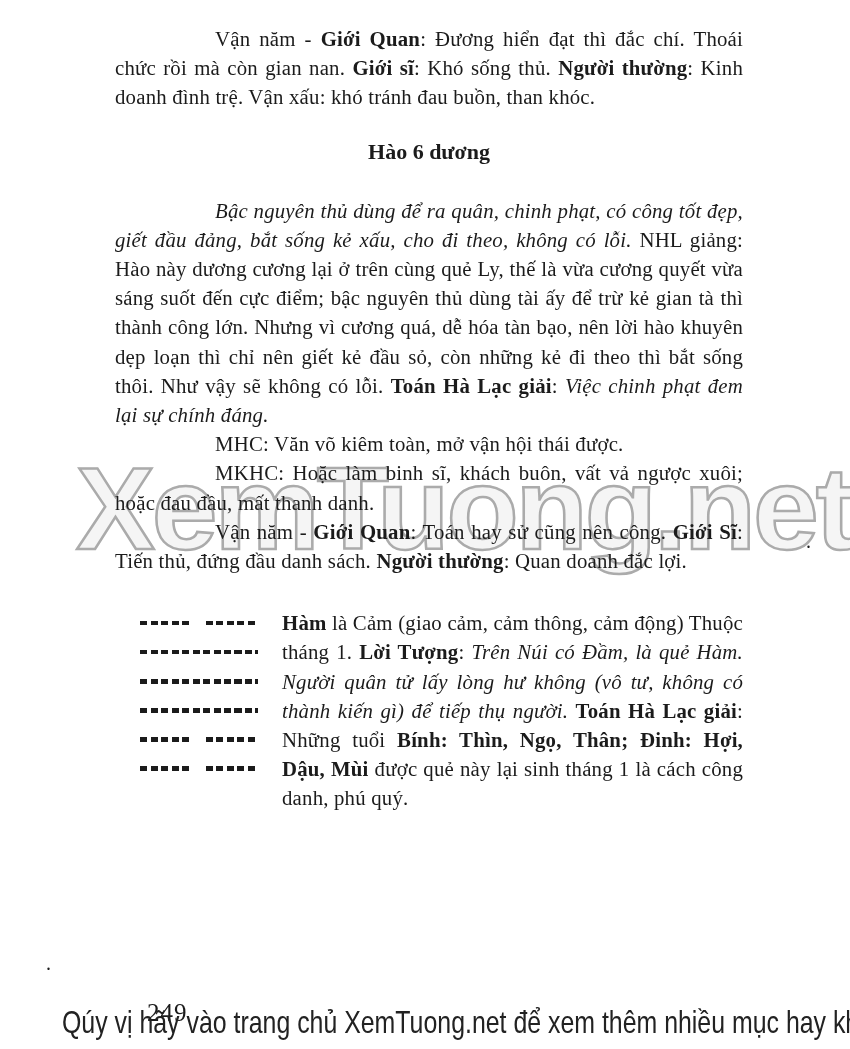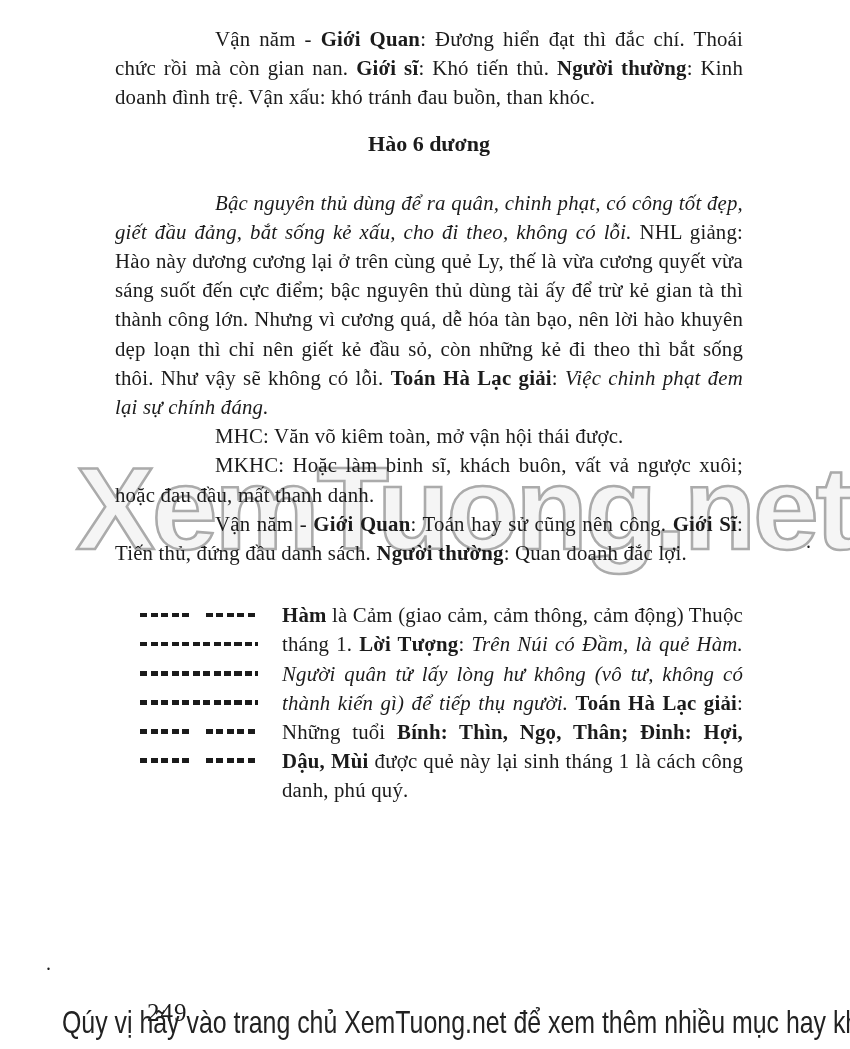--- a/index.html
+++ b/index.html
@@ -31,21 +31,21 @@
     text-align:justify;
     letter-spacing:0.2px;
   }
   p.indent{text-indent:100px;}
   .b{font-weight:bold;}
   .i{font-style:italic;}
   h2{margin:0;font-weight:bold;}
   .h-hao6{
     font-size:22px;
     text-align:center;
-    margin:19px 0 31px 0;
+    margin:27px 0 31px 0;
   }
   .h-section{
     font-size:25px;
     font-weight:600;
     text-align:center;
     letter-spacing:1.5px;
     margin:25px 0 0 0;
   }
   .hexagram{
     display:flex;
@@ -121,21 +121,21 @@
 </style>
 </head>
 <body>
 
 <div class="page">
 
   <div class="watermark">XemTuong.net</div>
 
   <div class="content">
 
-    <p class="body indent"><span class="">Vận năm - </span><span class="b">Giới Quan</span><span class="">: Đương hiển đạt thì đắc chí. Thoái chức rồi mà còn gian nan. </span><span class="b">Giới sĩ</span><span class="">: Khó tiến thủ. </span><span class="b">Người thường</span><span class="">: Kinh doanh đình trệ. Vận xấu: khó tránh đau buồn, than khóc.</span></p>
+    <p class="body indent"><span class="">Vận năm - </span><span class="b">Giới Quan</span><span class="">: Đương hiển đạt thì đắc chí. Thoái chức rồi mà còn gian nan. </span><span class="b">Giới sĩ</span><span class="">: Khó sống thủ. </span><span class="b">Người thường</span><span class="">: Kinh doanh đình trệ. Vận xấu: khó tránh đau buồn, than khóc.</span></p>
 
     <h2 class="h-hao6">Hào 6 dương</h2>
 
     <p class="body indent"><span class="i">Bậc nguyên thủ dùng để ra quân, chinh phạt, có công tốt đẹp, giết đầu đảng, bắt sống kẻ xấu, cho đi theo, không có lỗi.</span><span class=""> NHL giảng: Hào này dương cương lại ở trên cùng quẻ Ly, thế là vừa cương quyết vừa sáng suốt đến cực điểm; bậc nguyên thủ dùng tài ấy để trừ kẻ gian tà thì thành công lớn. Nhưng vì cương quá, dễ hóa tàn bạo, nên lời hào khuyên dẹp loạn thì chỉ nên giết kẻ đầu sỏ, còn những kẻ đi theo thì bắt sống thôi. Như vậy sẽ không có lỗi. </span><span class="b">Toán Hà Lạc giải</span><span class="">: </span><span class="i">Việc chinh phạt đem lại sự chính đáng.</span></p>
 
     <p class="body indent">MHC: Văn võ kiêm toàn, mở vận hội thái được.</p>
 
     <p class="body indent">MKHC: Hoặc làm binh sĩ, khách buôn, vất vả ngược xuôi; hoặc đau đầu, mất thanh danh.</p>
 
     <p class="body indent"><span class="">Vận năm - </span><span class="b">Giới Quan</span><span class="">: Toán hay sử cũng nên công. </span><span class="b">Giới Sĩ</span><span class="">: Tiến thủ, đứng đầu danh sách. </span><span class="b">Người thường</span><span class="">: Quan doanh đắc lợi.</span></p>

